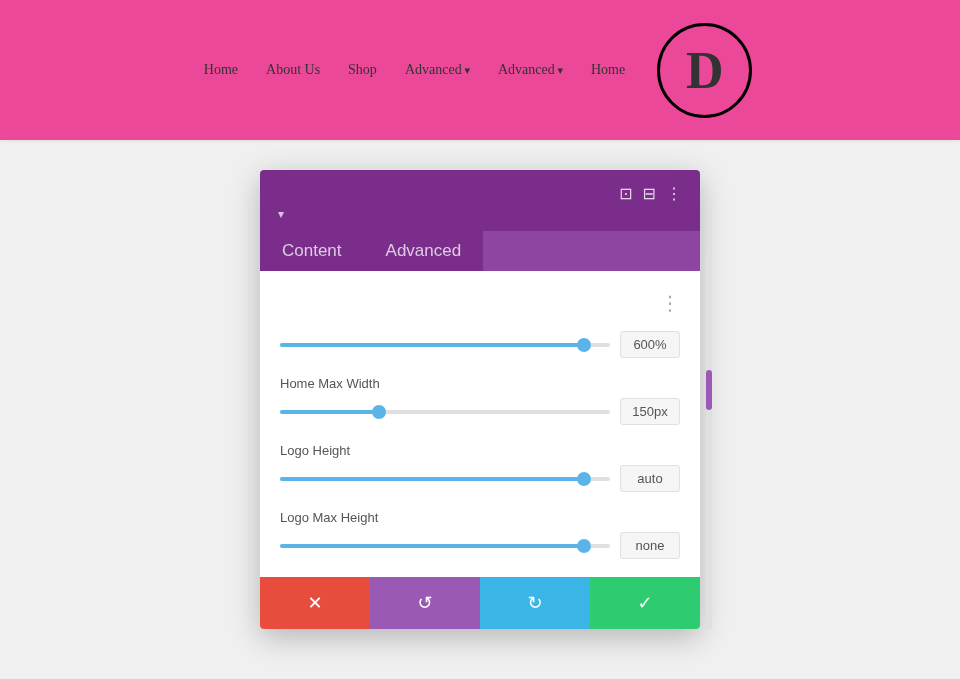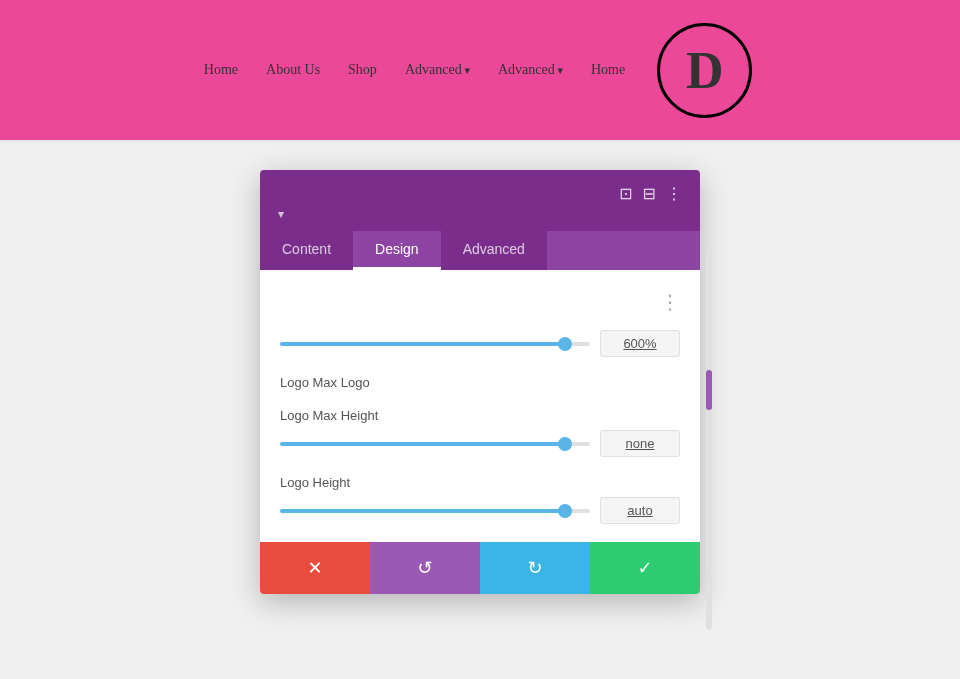--- a/index.html
+++ b/index.html
@@ -104,21 +104,21 @@
     .modal-preset span {
       color: rgba(255,255,255,0.9);
     }
     .modal-tabs {
       display: flex;
       background: #8e44a3;
     }
     .modal-tab {
       padding: 10px 22px;
       color: rgba(255,255,255,0.75);
-      font-size: 14px;
+      font-size: 17px;
       font-family: sans-serif;
       cursor: pointer;
     }
     .modal-tab.active {
       background: #8e44a3;
       color: #fff;
       border-bottom: 3px solid #fff;
     }
     .modal-tab:not(.active) {
       background: #7b2d8b;
@@ -190,23 +190,22 @@
       cursor: pointer;
     }
     .slider-value {
       background: #f5f5f5;
       border: 1px solid #e0e0e0;
       border-radius: 3px;
       padding: 5px 10px;
       font-size: 13px;
       color: #555;
       font-family: sans-serif;
-      width: 80px;
+      width: 60px;
       text-align: center;
-      text-decoration: underline;
     }
 
     
     .scrollbar {
       position: absolute;
       right: -12px;
       top: 80px;
       width: 6px;
       height: 380px;
       background: #e0e0e0;
@@ -276,62 +275,68 @@
             <span class="modal-header-icon">⋮</span>
           </div>
         </div>
         <div class="modal-preset">
           <span></span> <span style="color:rgba(255,255,255,0.7)">▾</span>
         </div>
       </div>
 
       <div class="modal-tabs" id="modal-tabs">
           <div class="modal-tab">Content</div>
-          <div class="modal-tab active">Design</div>
           <div class="modal-tab">Advanced</div>
         </div>
 
       <div class="modal-body">
         <div class="section-header">
           <span class="section-title"></span>
           <span class="section-menu">⋮</span>
         </div>
         <div id="settings-list">
             <div class="setting-row">
               <div class="slider-row">
                 <div class="slider-track">
                   <div class="slider-fill" style="width: 92%;"></div>
                   <div class="slider-thumb" style="left: calc(92% - 7px);"></div>
                 </div>
                 <div class="slider-value">600%</div>
               </div>
             </div>
             <div class="setting-row">
-              <div class="setting-label">Logo Max Logo</div>
-            </div>
-            <div class="setting-row">
-              <div class="setting-label">Logo Max Height</div>
+              <div class="setting-label">Home Max Width</div>
               <div class="slider-row">
                 <div class="slider-track">
-                  <div class="slider-fill" style="width: 92%;"></div>
-                  <div class="slider-thumb" style="left: calc(92% - 7px);"></div>
+                  <div class="slider-fill" style="width: 30%;"></div>
+                  <div class="slider-thumb" style="left: calc(30% - 7px);"></div>
                 </div>
-                <div class="slider-value">none</div>
+                <div class="slider-value">150px</div>
               </div>
             </div>
             <div class="setting-row">
               <div class="setting-label">Logo Height</div>
               <div class="slider-row">
                 <div class="slider-track">
                   <div class="slider-fill" style="width: 92%;"></div>
                   <div class="slider-thumb" style="left: calc(92% - 7px);"></div>
                 </div>
                 <div class="slider-value">auto</div>
               </div>
             </div>
+            <div class="setting-row">
+              <div class="setting-label">Logo Max Height</div>
+              <div class="slider-row">
+                <div class="slider-track">
+                  <div class="slider-fill" style="width: 92%;"></div>
+                  <div class="slider-thumb" style="left: calc(92% - 7px);"></div>
+                </div>
+                <div class="slider-value">none</div>
+              </div>
+            </div>
           </div>
       </div>
 
       <div class="modal-footer" id="modal-footer">
           <div class="footer-btn cancel" style="background: rgb(231, 76, 60);">✕</div>
           <div class="footer-btn reset" style="background: rgb(155, 89, 182);">↺</div>
           <div class="footer-btn redo" style="background: rgb(58, 181, 230);">↻</div>
           <div class="footer-btn save" style="background: rgb(46, 204, 113);">✓</div>
         </div>
     </div>

